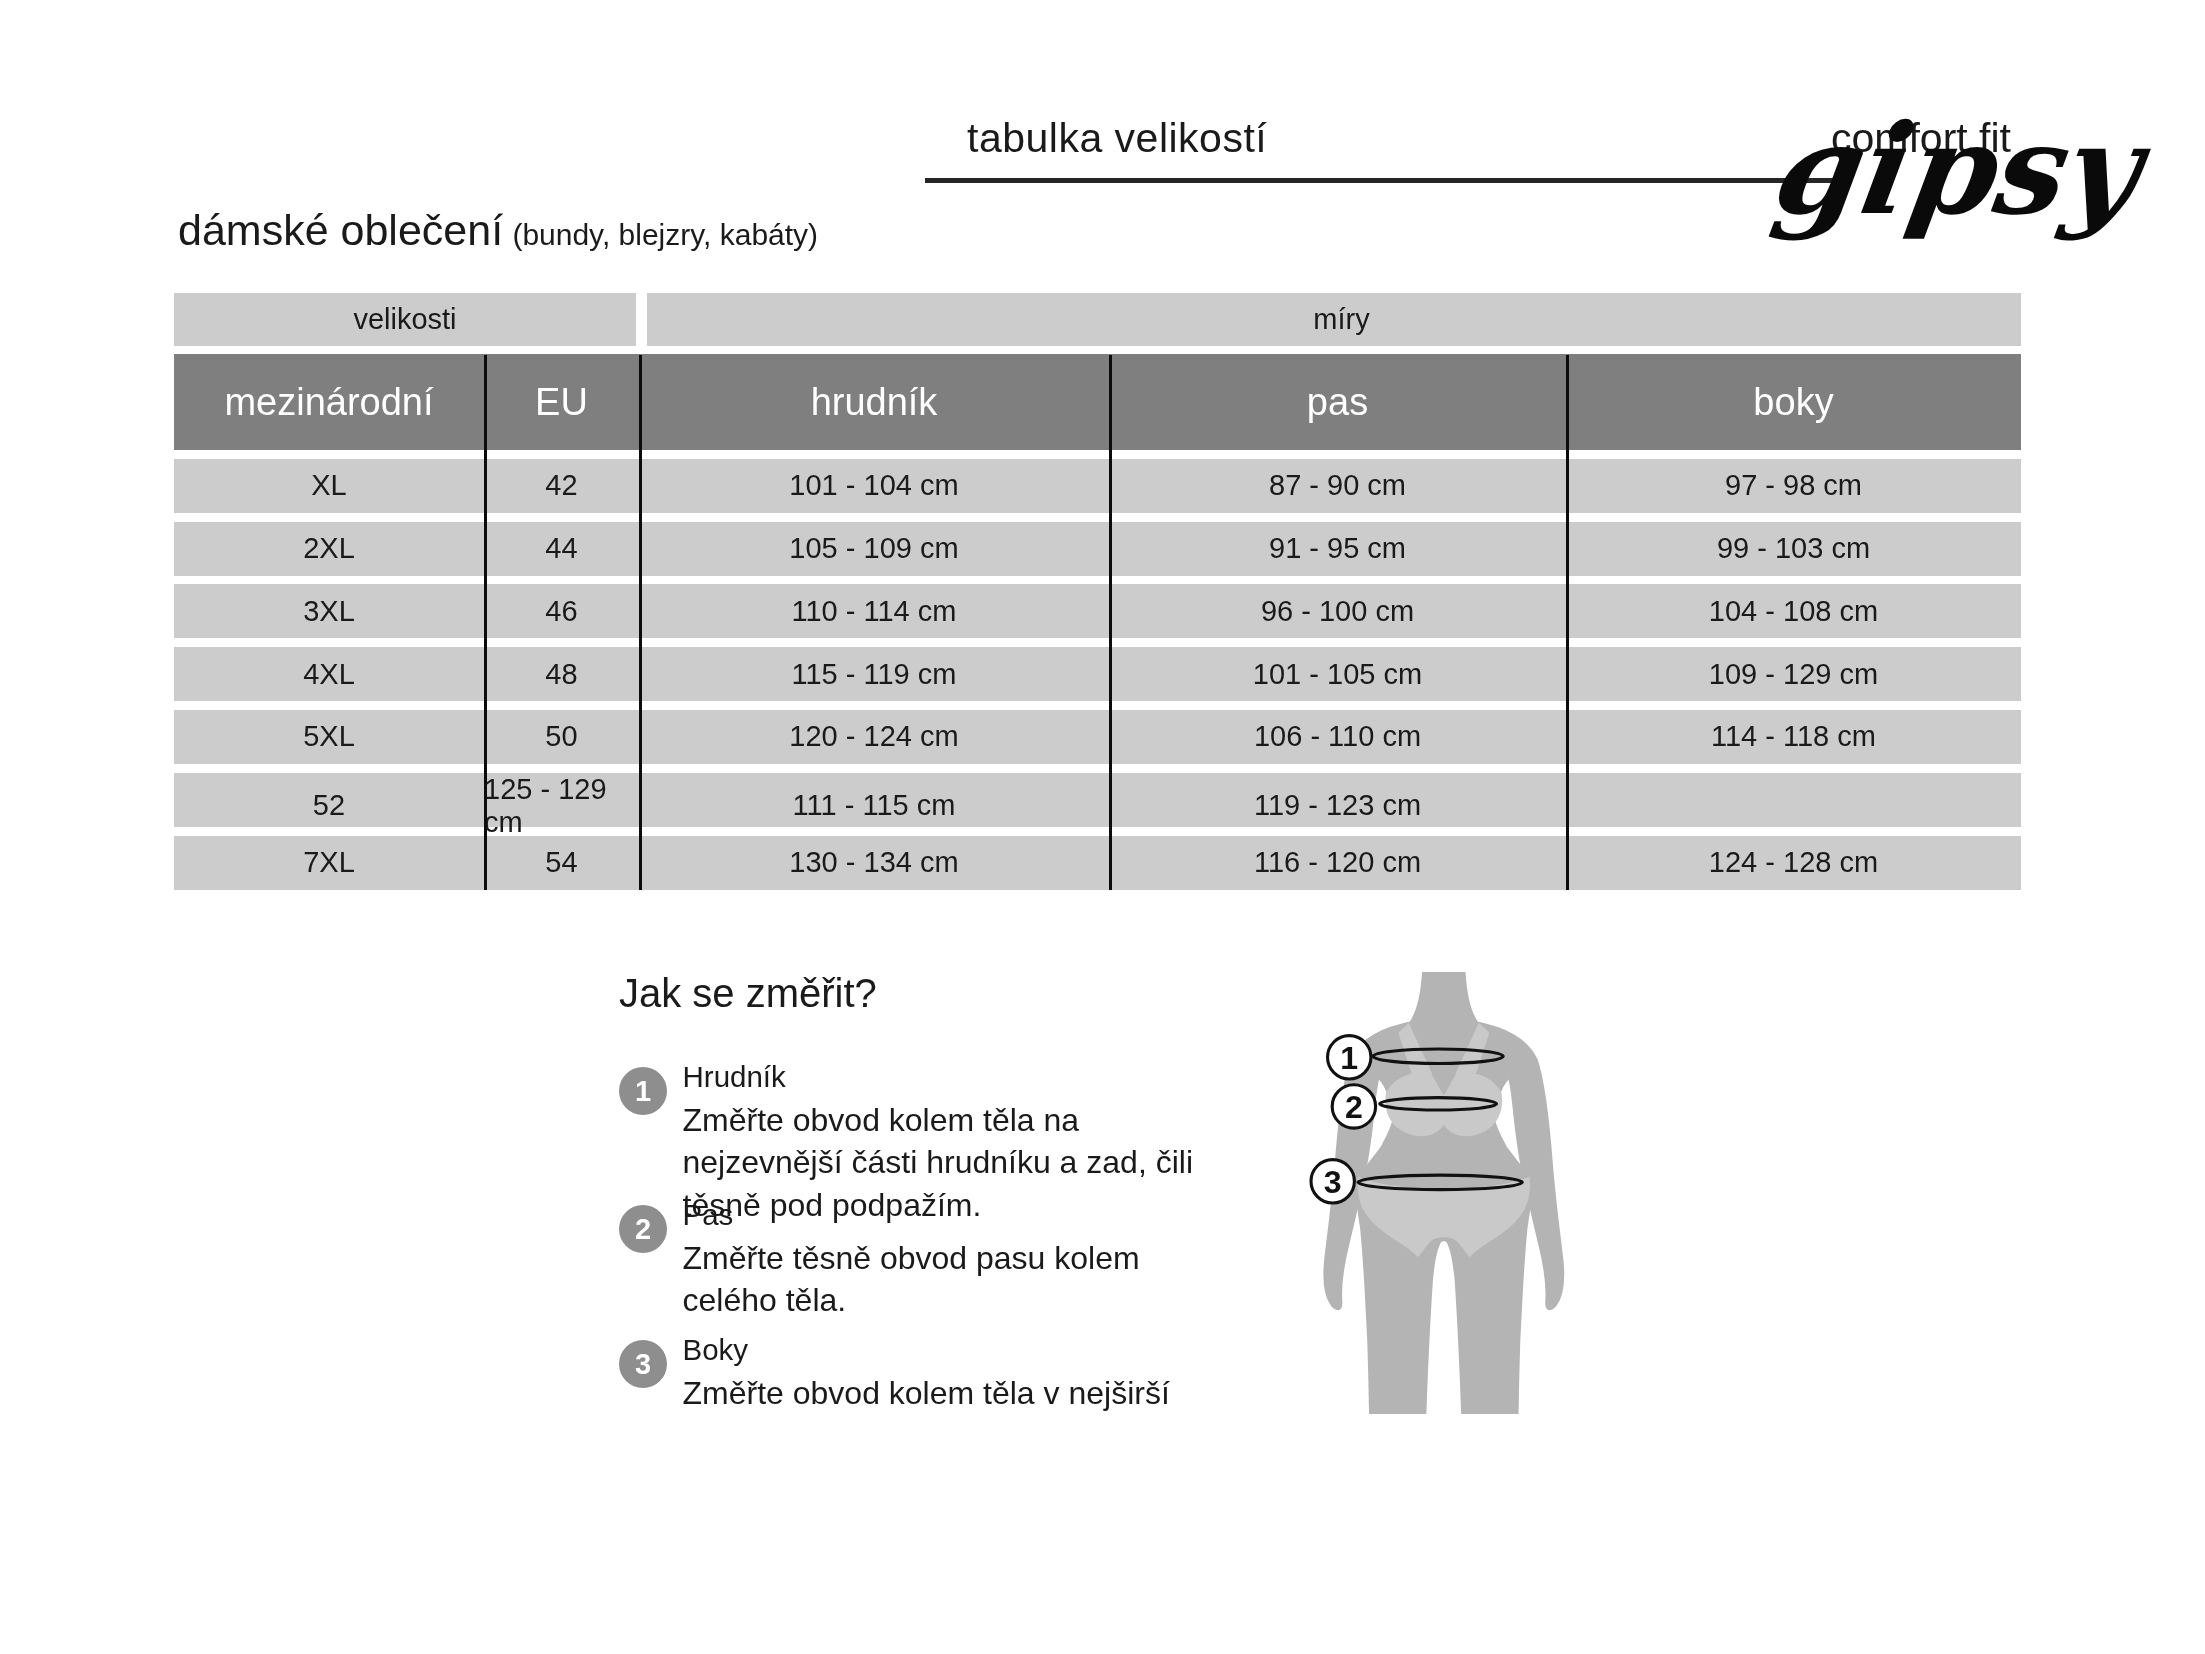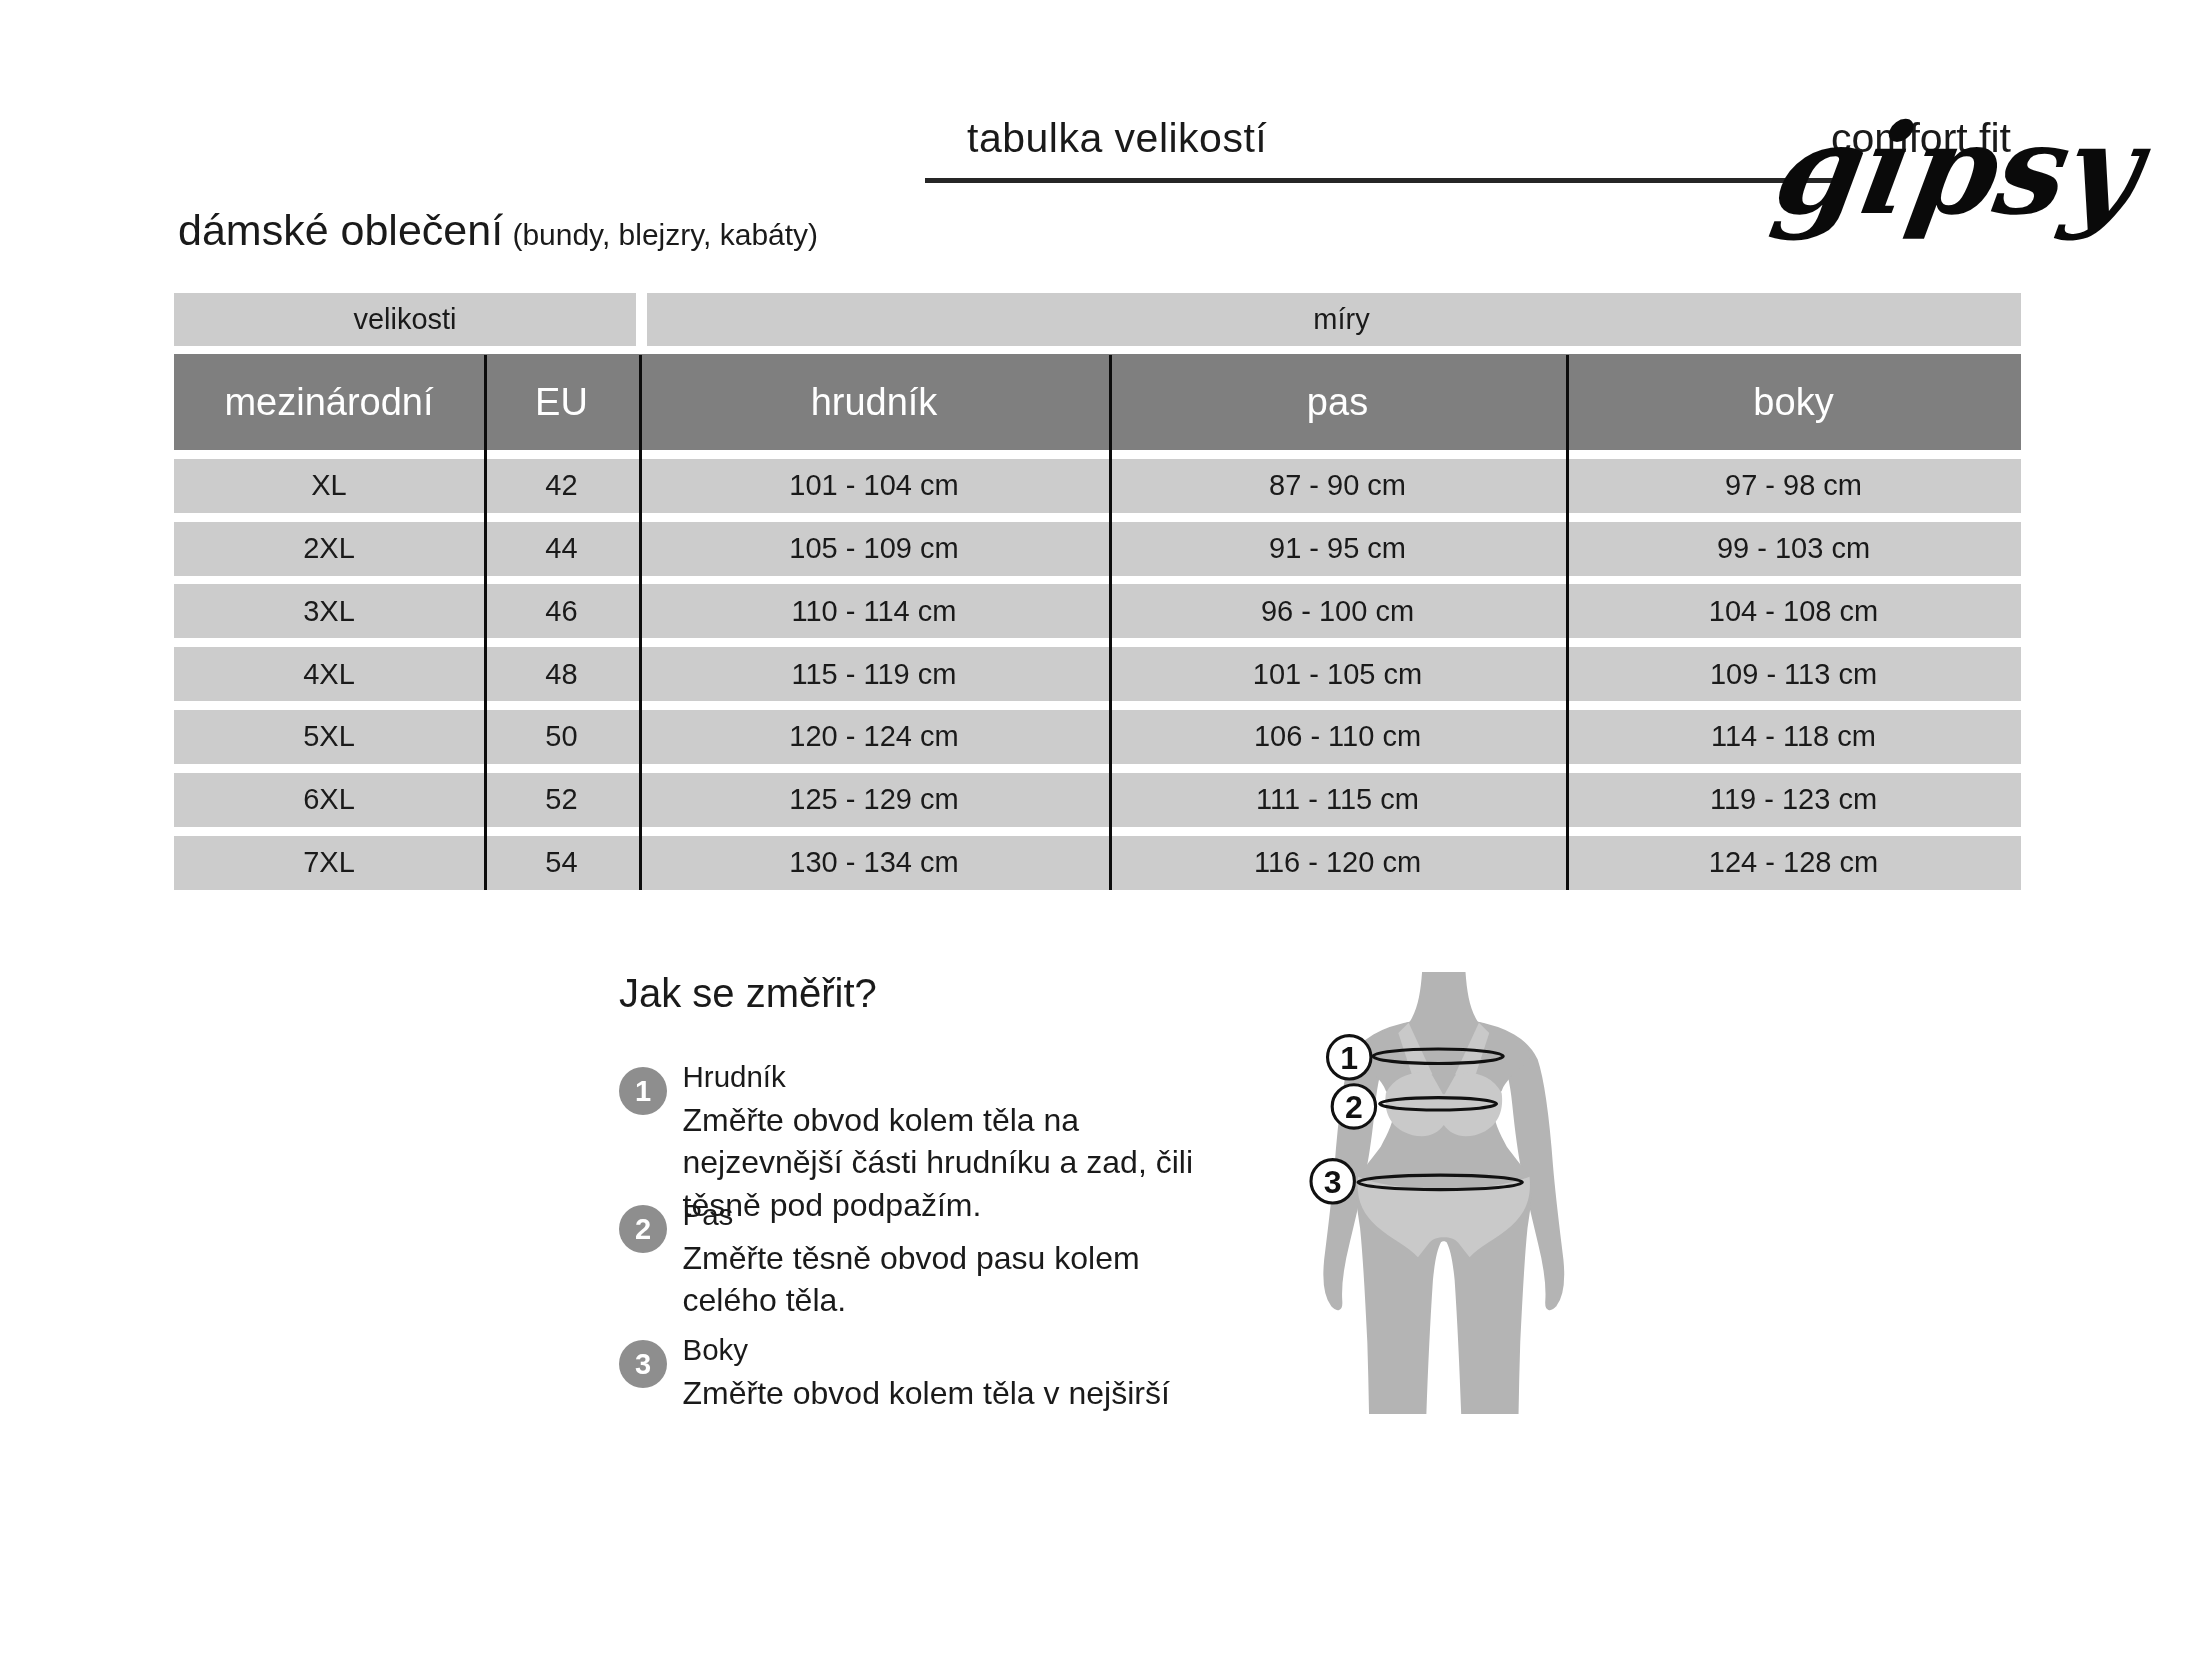--- a/index.html
+++ b/index.html
@@ -98,33 +98,32 @@
         <div>110 - 114 cm</div>
         <div>96 - 100 cm</div>
         <div>104 - 108 cm</div>
       </div>
 
       <div class="trow">
         <div>4XL</div>
         <div>48</div>
         <div>115 - 119 cm</div>
         <div>101 - 105 cm</div>
-        <div>109 - 113 cm</div>
+        <div>109 - 129 cm</div>
       </div>
 
       <div class="trow">
         <div>5XL</div>
         <div>50</div>
         <div>120 - 124 cm</div>
         <div>106 - 110 cm</div>
         <div>114 - 118 cm</div>
       </div>
 
       <div class="trow">
-        <div>6XL</div>
         <div>52</div>
         <div>125 - 129 cm</div>
         <div>111 - 115 cm</div>
         <div>119 - 123 cm</div>
       </div>
 
       <div class="trow">
         <div>7XL</div>
         <div>54</div>
         <div>130 - 134 cm</div>

